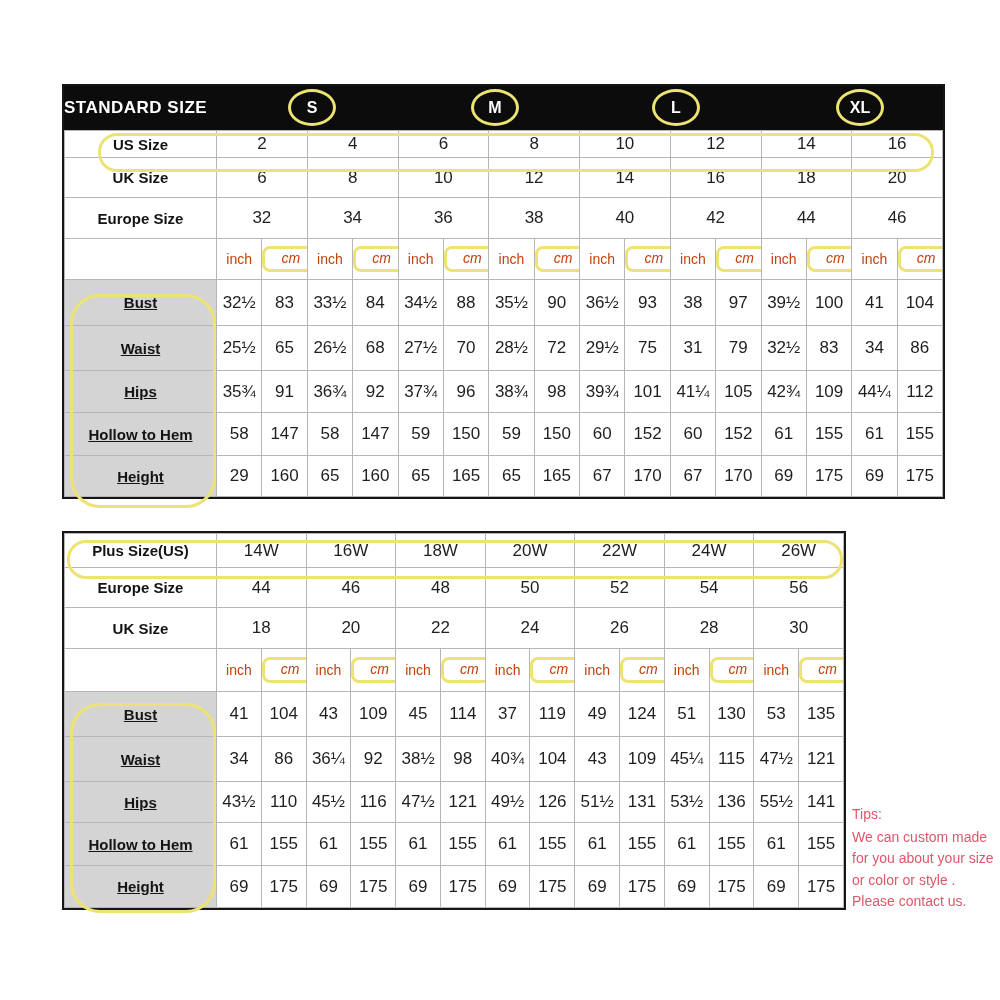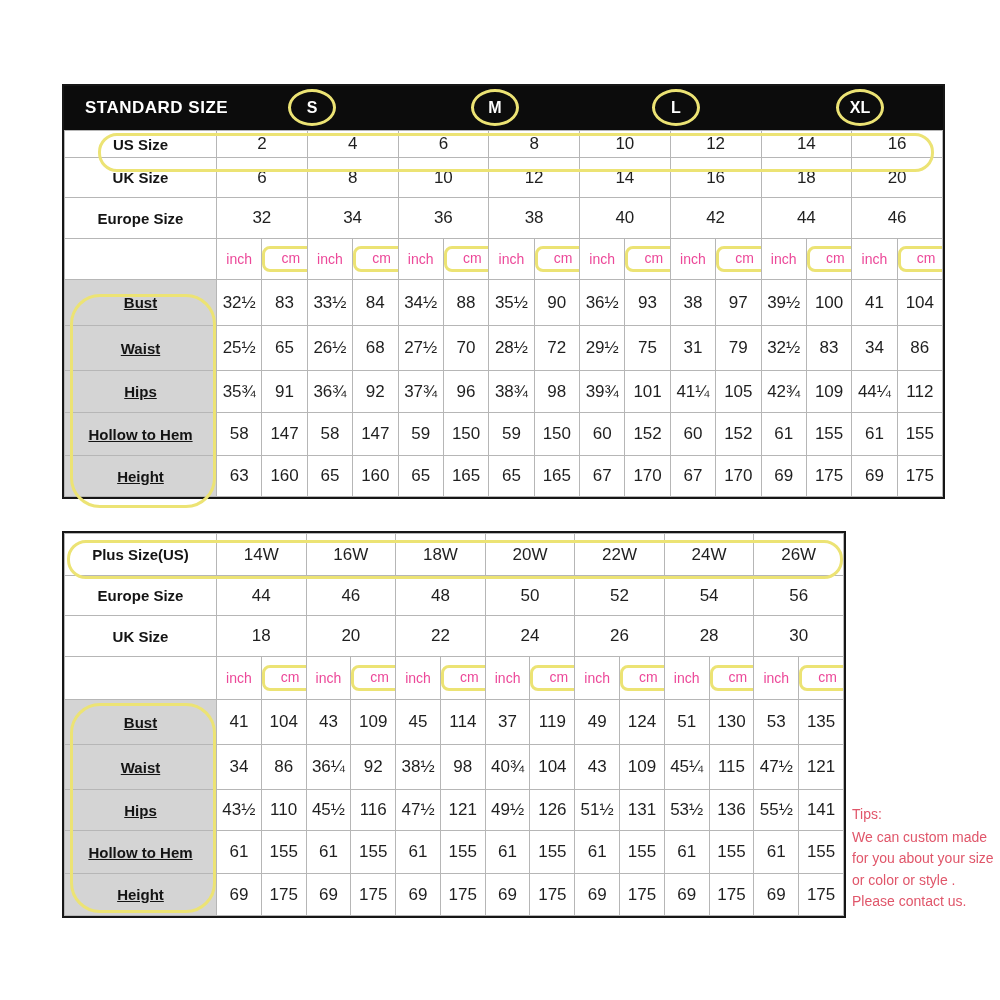--- a/index.html
+++ b/index.html
@@ -13,52 +13,52 @@
   body{
     position:relative;width:1000px;height:1000px;background:#ffffff;
     font-family:"Liberation Sans", sans-serif;overflow:hidden;
   }
   .wrap{position:absolute;border:2px solid #161616;box-sizing:border-box;background:#fff;}
   #std-wrap{left:62px;top:84px;width:883px;}
   #plus-wrap{left:62px;top:531px;width:784px;}
 
   .black-bar{background:var(--bar);height:44px;position:relative;}
   .bar-title{
-    position:absolute;left:21px;top:50%;transform:translateY(-50%);
+    position:absolute;left:0;top:50%;transform:translateY(-50%);
     color:#fff;font-weight:bold;font-size:17px;letter-spacing:.5px;white-space:nowrap;
   }
   .circle{
     position:absolute;top:3px;width:48px;height:37px;border:3px solid var(--yl);
     border-radius:50%;display:flex;align-items:center;justify-content:center;
     color:#fff;font-weight:bold;font-size:16px;box-sizing:border-box;
   }
   #circle-0{left:224px}
   #circle-1{left:407px}
   #circle-2{left:588px}
   #circle-3{left:772px}
 
   table{border-collapse:collapse;width:100%;table-layout:fixed;}
   td,th{border:1px solid var(--grid);text-align:center;vertical-align:middle;padding:0;overflow:hidden;white-space:nowrap;}
   th.lbl{font-size:15px;font-weight:bold;color:#141414;}
   td.num{font-size:17px;color:#1f1f1f;font-weight:400;}
-  td.unit{font-size:14px;color:#ec4899;}
+  td.unit{font-size:14px;color:#c2410c;}
   .gray{background:var(--gray);text-decoration:underline;}
-  .cm-box{display:inline-block;border:3px solid var(--yl);border-radius:8px;padding:2px 16px;line-height:1.1;}
+  .cm-box{display:inline-block;border:3px solid var(--yl);border-radius:8px;padding:2px 16px;line-height:1.1;font-style:italic;}
 
   #std-table tr:nth-child(1){height:27px}
   #std-table tr:nth-child(2){height:40px}
   #std-table tr:nth-child(3){height:41px}
   #std-table tr:nth-child(4){height:41px}
   #std-table tr:nth-child(5){height:46px}
   #std-table tr:nth-child(6){height:45px}
   #std-table tr:nth-child(7){height:42px}
   #std-table tr:nth-child(8){height:43px}
   #std-table tr:nth-child(9){height:41px}
 
-  #plus-table tr:nth-child(1){height:42px}
+  #plus-table tr:nth-child(1){height:34px}
   #plus-table tr:nth-child(2){height:40px}
   #plus-table tr:nth-child(3){height:41px}
   #plus-table tr:nth-child(4){height:43px}
   #plus-table tr:nth-child(5){height:45px}
   #plus-table tr:nth-child(6){height:45px}
   #plus-table tr:nth-child(7){height:41px}
   #plus-table tr:nth-child(8){height:43px}
   #plus-table tr:nth-child(9){height:42px}
 
   .hl{position:absolute;border:3px solid var(--yl);pointer-events:none;box-sizing:border-box;}
@@ -236,21 +236,21 @@
           <td class="num">152</td>
           <td class="num">60</td>
           <td class="num">152</td>
           <td class="num">61</td>
           <td class="num">155</td>
           <td class="num">61</td>
           <td class="num">155</td>
         </tr>
         <tr>
           <th class="lbl gray">Height</th>
-          <td class="num">63</td>
+          <td class="num">29</td>
           <td class="num">160</td>
           <td class="num">65</td>
           <td class="num">160</td>
           <td class="num">65</td>
           <td class="num">165</td>
           <td class="num">65</td>
           <td class="num">165</td>
           <td class="num">67</td>
           <td class="num">170</td>
           <td class="num">67</td>

